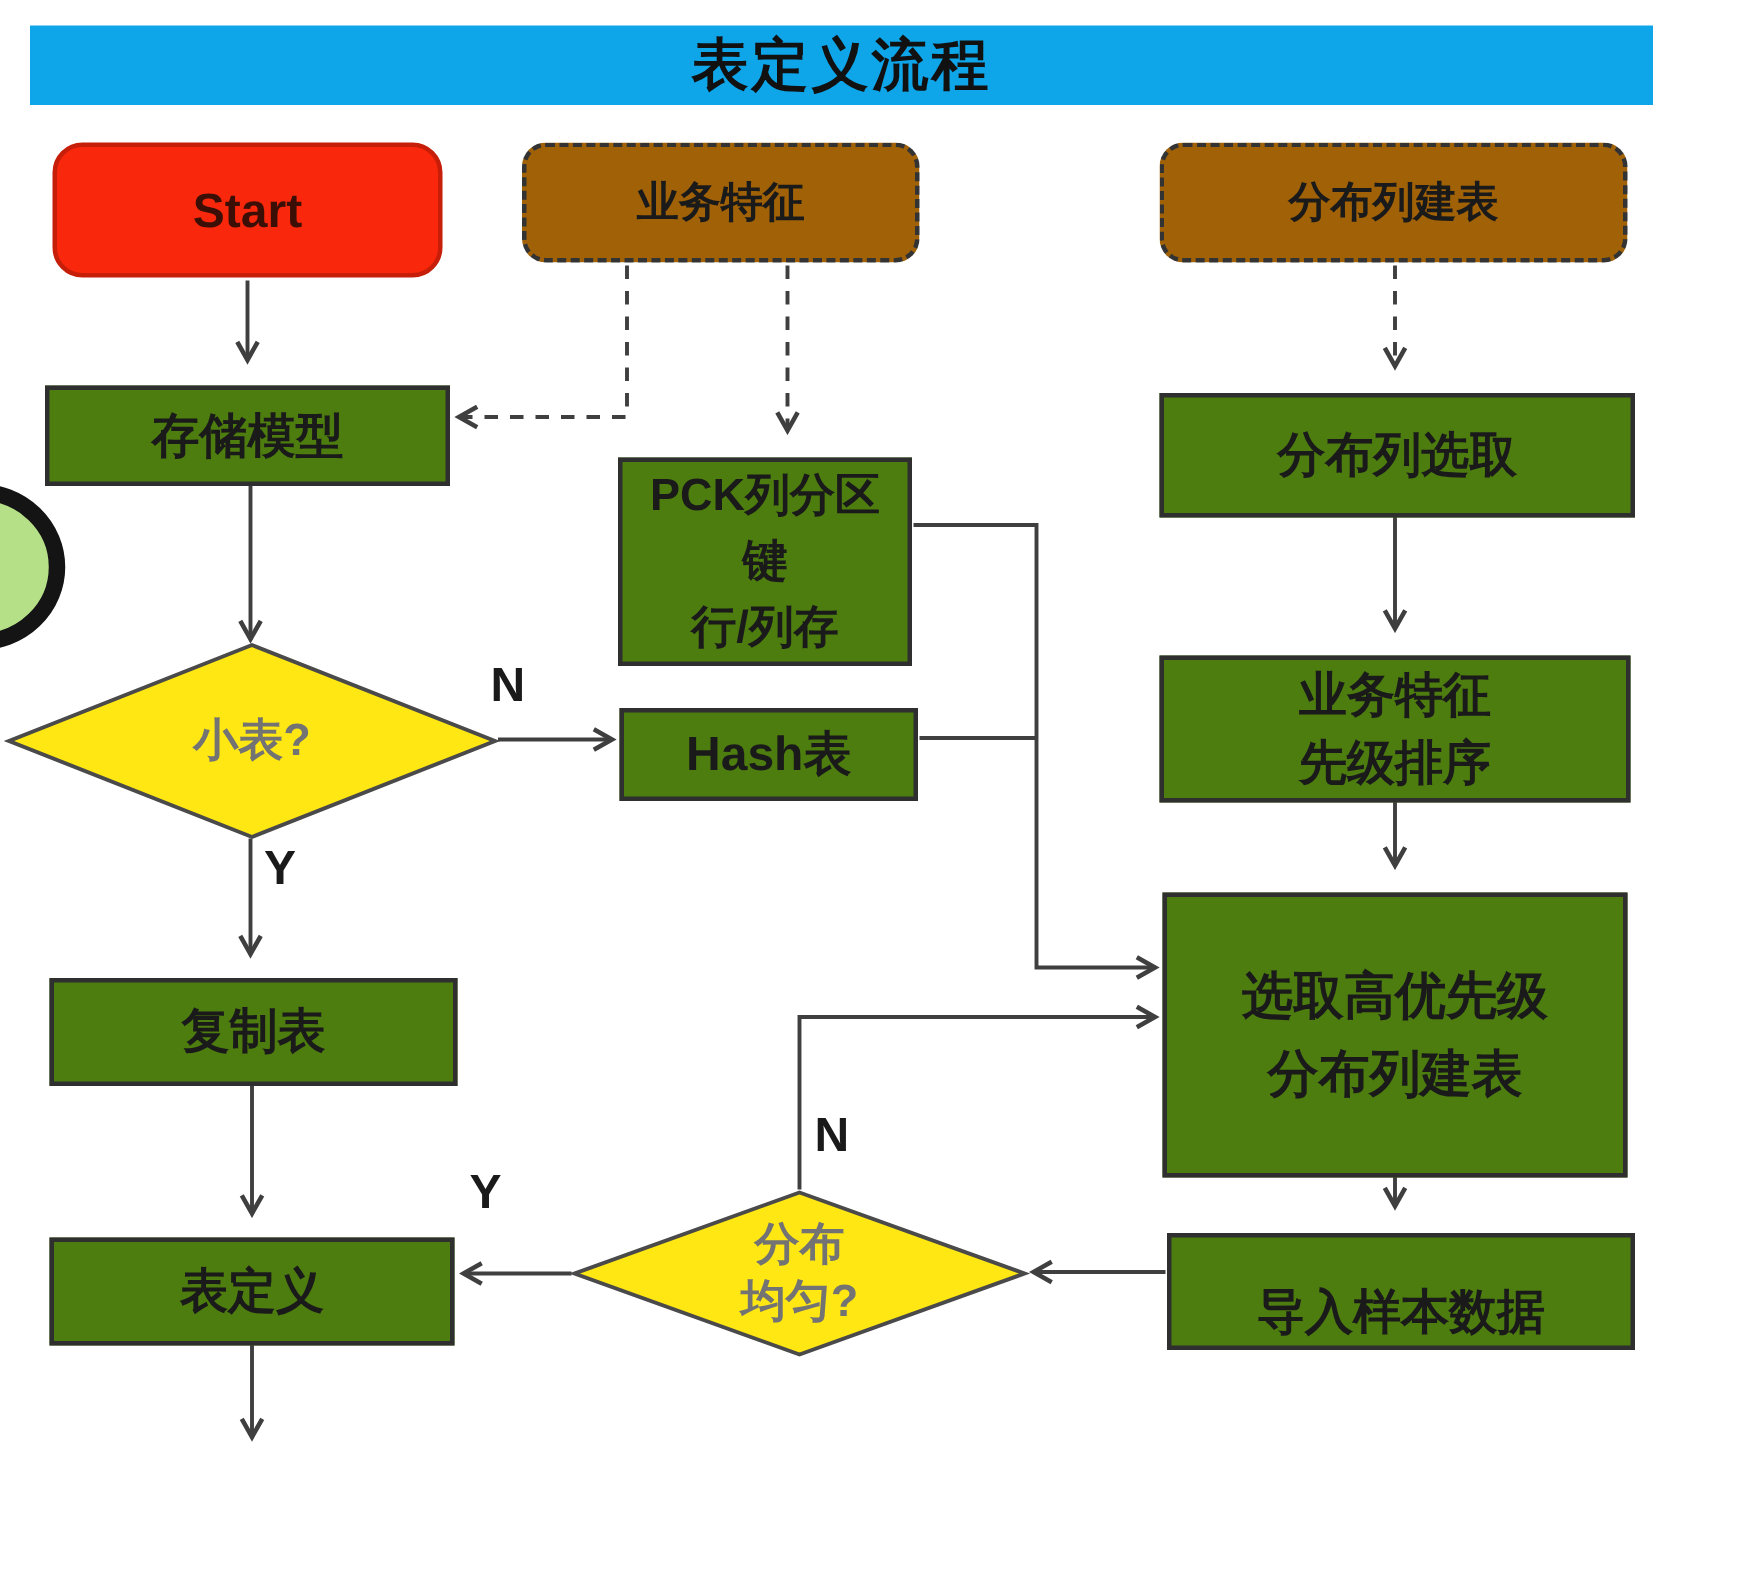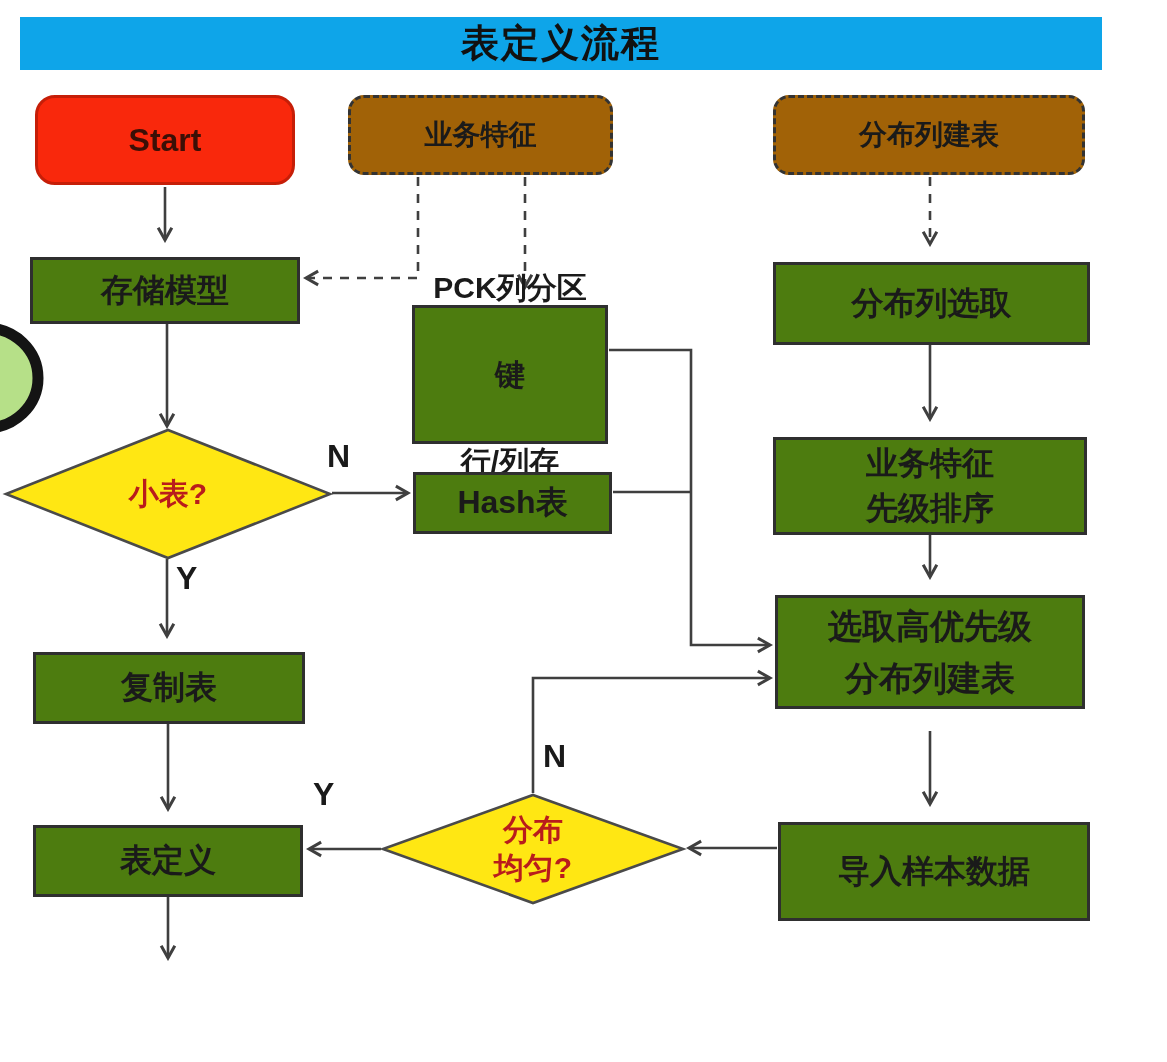--- a/index.html
+++ b/index.html
@@ -36,29 +36,29 @@
   }
   #node-end{
     left:20px;top:963px;width:298px;height:75px;border-radius:16px;
     background:#1b9e5b;border:3px solid #0e7040;color:#05281a;font-size:34px;
   }
   #node-storage-model{left:30px;top:245px;width:270px;height:67px;}
   #node-replicated-table{left:33px;top:640px;width:272px;height:72px;}
   #node-table-definition{left:33px;top:813px;width:270px;height:72px;}
   #node-business-features{left:348px;top:95px;width:265px;height:80px;}
   #node-data-features{left:773px;top:95px;width:312px;height:80px;}
-  #node-pck{left:412px;top:293px;width:196px;height:139px;font-size:30px;line-height:44px;gap:43px;}
+  #node-pck{left:412px;top:293px;width:196px;height:139px;font-size:30px;line-height:44px;}
   #node-hash-table{left:413px;top:460px;width:199px;height:62px;}
   #node-dist-col-select{left:773px;top:250px;width:317px;height:83px;}
   #node-dist-col-priority{left:773px;top:425px;width:314px;height:98px;font-size:32px;line-height:45px;}
-  #node-create-table{left:775px;top:583px;width:310px;height:114px;font-size:34px;line-height:52px;}
-  #node-import-sample{left:778px;top:810px;width:312px;height:99px;}
+  #node-create-table{left:775px;top:583px;width:310px;height:190px;font-size:34px;line-height:52px;}
+  #node-import-sample{left:778px;top:810px;width:312px;height:78px;justify-content:flex-end;}
   .diamond-label{
     display:flex;flex-direction:column;align-items:center;justify-content:center;
-    text-align:center;font-weight:bold;font-size:30px;line-height:38px;color:#b91c1c;
+    text-align:center;font-weight:bold;font-size:30px;line-height:38px;color:#737373;
   }
   #label-small-table{left:48px;top:455px;width:240px;height:78px;}
   #label-dist-uniform{left:433px;top:805px;width:200px;height:88px;}
   .edge-label{font-size:32px;font-weight:bold;color:#1a1a1a;}
   #edge-label-n1{left:327px;top:438px;}
   #edge-label-y1{left:176px;top:560px;}
   #edge-label-n2{left:543px;top:738px;}
   #edge-label-y2{left:313px;top:776px;}
 </style>
 </head>

